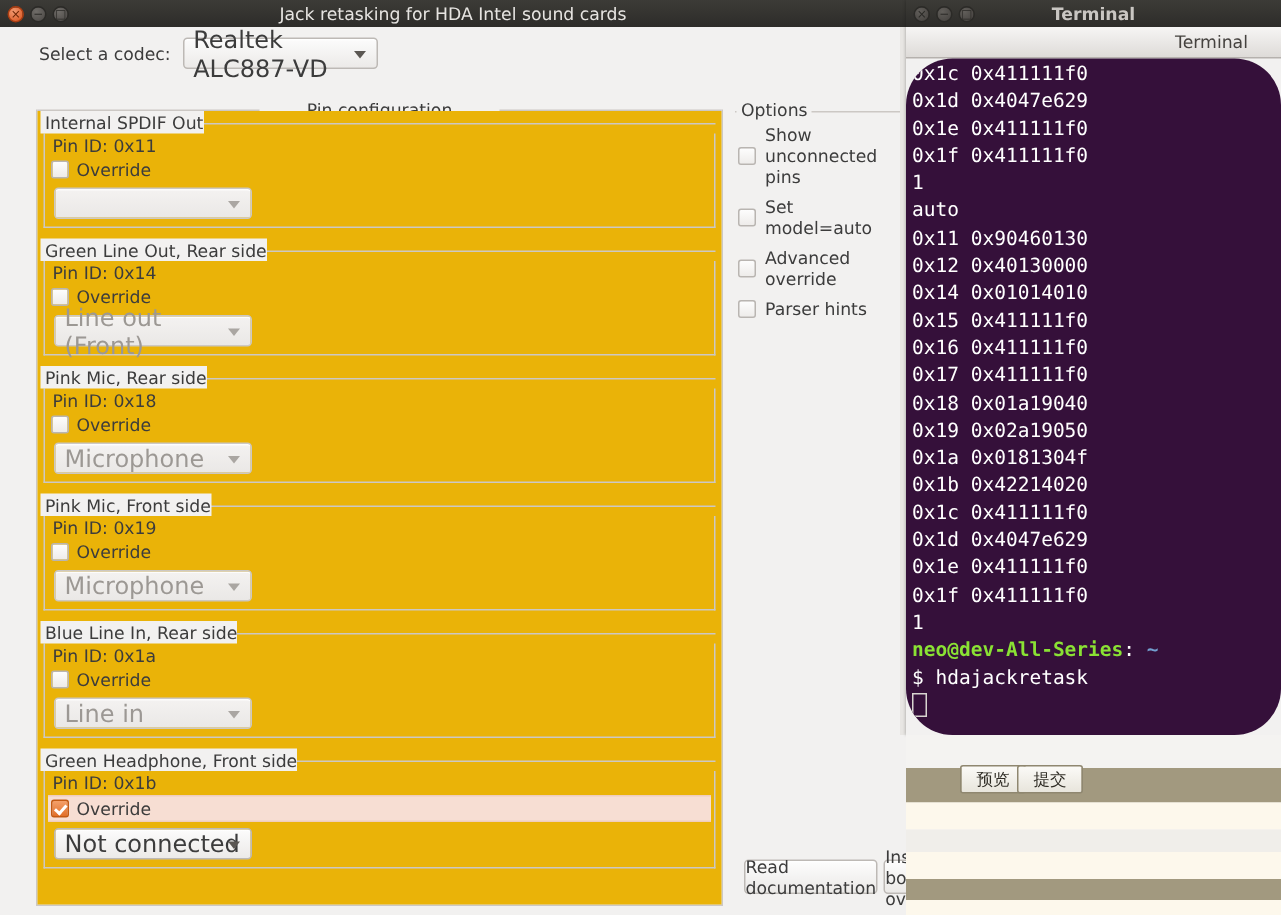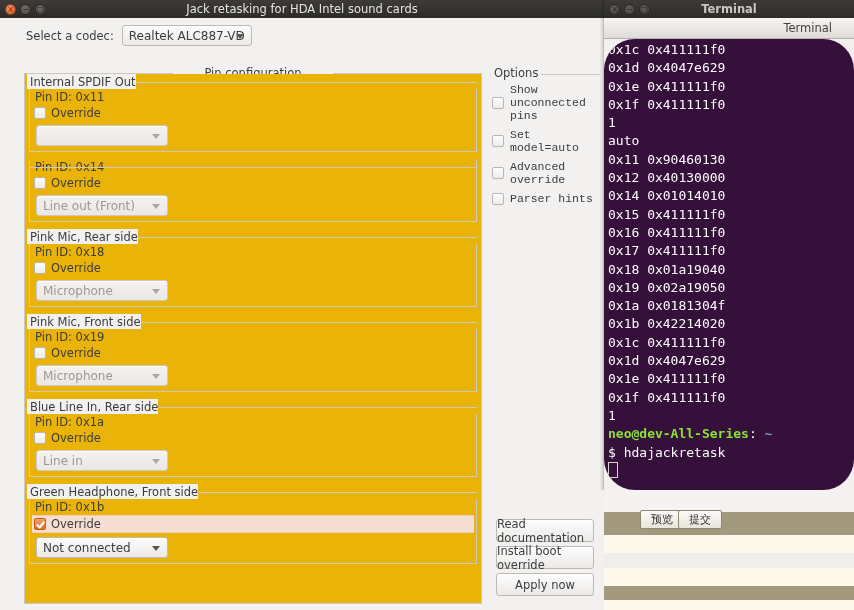--- a/index.html
+++ b/index.html
@@ -33,21 +33,21 @@
 
   #app-body{position:relative;height:592px;background:#f2f1f0;margin-left:22px;}
 
   
   #codec-row{display:flex;align-items:center;gap:8px;padding:7px 8px 5px 4px;}
   #codec-label{font-size:11.5px;color:#3c3c3c;}
   .combo{
      background:linear-gradient(#fcfcfc,#eceae8);
      border:1px solid #bdb9b5;border-radius:3px;
      height:21px;box-sizing:border-box;display:flex;align-items:center;
-     padding:0 6px;position:relative;font-size:12px;color:#3c3c3c;
+     padding:0 6px;position:relative;font-size:16px;color:#3c3c3c;
      box-shadow:0 1px 0 rgba(255,255,255,.8) inset;
   }
   .combo .arrow{position:absolute;right:7px;top:50%;margin-top:-2px;
      width:0;height:0;border-left:4px solid transparent;border-right:4px solid transparent;
      border-top:5px solid #5b5753;}
   .combo.disabled{color:#9c9894;background:linear-gradient(#f4f2f1,#eae8e6);border-color:#ccc8c4;}
   .combo.disabled .arrow{border-top-color:#aaa6a2;}
   #codec-combo{width:130px;}
 
   
@@ -79,23 +79,23 @@
      border:solid #fff;border-width:0 2px 2px 0;transform:rotate(42deg);}
   .ovr-label{font-size:11.5px;color:#3c3c3c;}
   .pin-combo{width:132px;height:21px;margin:4px 0 0 2px;}
 
   
   #options-pane{position:absolute;left:466px;top:10px;right:4px;bottom:6px;}
   #opt-legend{position:absolute;left:3px;top:0;font-size:11.5px;color:#3c3c3c;
      background:#f2f1f0;padding:0 3px;z-index:2;}
   #opt-rule{position:absolute;left:2px;right:0;top:8px;height:1px;background:#ccc8c4;z-index:1;}
   #opt-list{position:absolute;left:4px;right:0;top:14px;}
-  .opt-row{display:flex;align-items:center;gap:6px;padding:3px 0;font-family:Liberation Mono, monospace;}
-
-  #btn-stack{position:absolute;left:8px;right:6px;bottom:8px;display:flex;flex-direction:column;gap:4px;}
+  .opt-row{display:flex;align-items:center;gap:6px;padding:3px 0;}
+
+  #btn-stack{position:absolute;left:8px;right:6px;bottom:8px;display:flex;flex-direction:row;gap:4px;align-items:flex-end;}
   .btn{height:21px;border:1px solid #bdb9b5;border-radius:3px;
      background:linear-gradient(#fdfdfd,#ebe9e7);
      box-shadow:0 1px 0 rgba(255,255,255,.9) inset;
      font-size:11.5px;color:#3c3c3c;display:flex;align-items:center;justify-content:center;}
 
   
   #term-window{position:absolute;left:604px;top:0;width:250px;height:490px;
      background:#f2f1f0;box-shadow:-1px 0 2px rgba(0,0,0,.25);}
   #term-titlebar{height:18px;background:linear-gradient(#3c3b37,#2d2c29);
      display:flex;align-items:center;position:relative;}
@@ -191,20 +191,21 @@
               </div>
               <div class="combo pin-combo disabled">
                 <span></span>
                 <span class="arrow"></span>
               </div>
             </div>
           </div>
 
           <div class="pingroup">
             <div class="pg-rule"></div>
+            <div class="pg-legend">Green Line Out, Rear side</div>
             <div class="pg-box">
               <div class="pg-pinid">Pin ID: 0x14</div>
               <div class="ovr-row">
                 <span class="cb"></span>
                 <span class="ovr-label">Override</span>
               </div>
               <div class="combo pin-combo disabled">
                 <span>Line out (Front)</span>
                 <span class="arrow"></span>
               </div>

